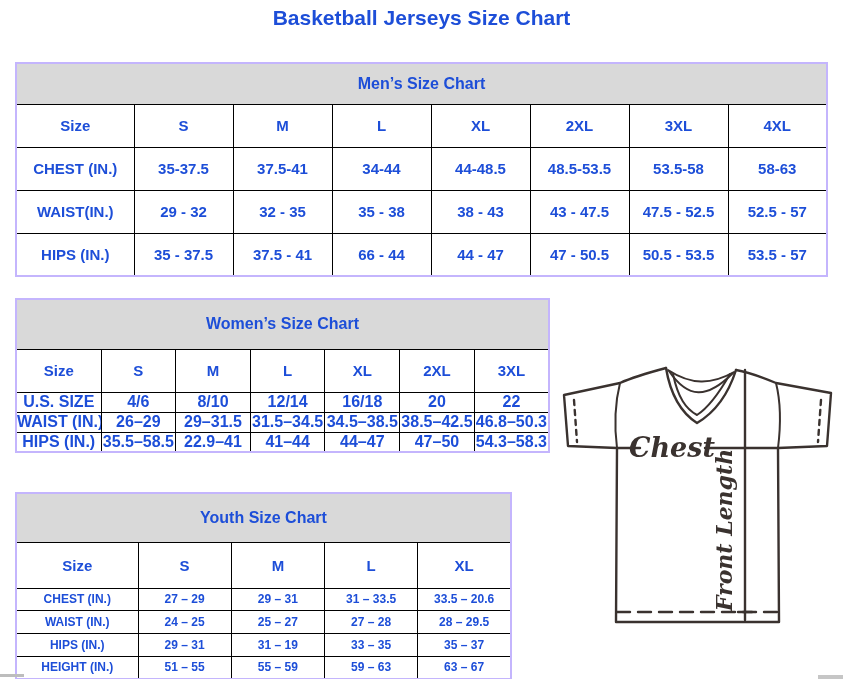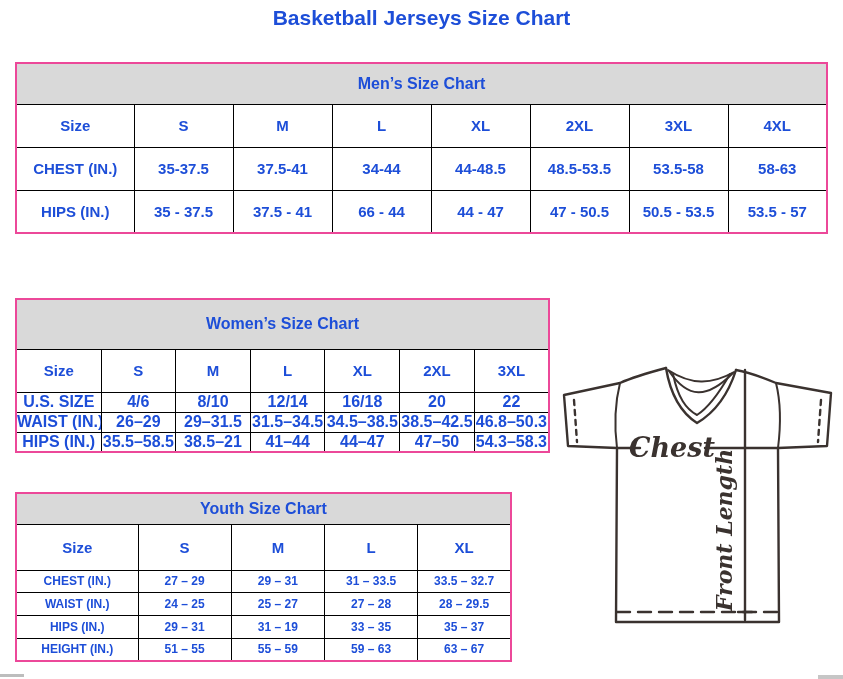--- a/index.html
+++ b/index.html
@@ -1,39 +1,39 @@
 <!DOCTYPE html>
 <html><head>
 <meta charset="utf-8">
 <style>
   html,body{margin:0;padding:0;background:#ffffff;}
   .page{position:relative;width:843px;height:679px;background:#ffffff;overflow:hidden;
         font-family:"Liberation Sans",sans-serif;color:#1d4ed8;}
   .page-title{position:absolute;top:6px;left:0;width:843px;margin:0;text-align:center;
         font-size:21px;font-weight:bold;letter-spacing:0px;}
   table.size-table{position:absolute;border-collapse:collapse;table-layout:fixed;
-        border:2px solid #ec4899;background:#fff;}
+        border:2px solid #c4b5fd;background:#fff;}
   table.size-table th,table.size-table td{border:1px solid #000;text-align:center;
         vertical-align:middle;font-weight:bold;padding:0;overflow:hidden;white-space:nowrap;}
   tr.band-row th.band{background:#d9d9d9;font-size:16px;}
   
   table.men{left:15px;top:62px;width:813px;font-size:15px;}
   .men tr.band-row{height:41px;}
   .men tr.size-row{height:43px;font-size:15px;}
   .men tr.data-row{height:43px;}
   .men col.label-col{width:118px;}
   
   table.women{left:15px;top:298px;width:535px;}
   .women tr.band-row{height:50px;}
   .women tr.size-row{height:43px;font-size:15px;}
   .women tr.data-row{height:20px;font-size:16px;}
   .women col.label-col{width:85px;}
   
   table.youth{left:15px;top:492px;width:497px;}
-  .youth tr.band-row{height:31px;}
+  .youth tr.band-row{height:49px;}
   .youth tr.size-row{height:46px;font-size:15px;}
   .youth tr.data-row{height:22.75px;font-size:12px;}
   .youth col.label-col{width:122px;}
   
   .jersey-svg{position:absolute;left:556px;top:362px;width:286px;height:266px;}
   .jersey-svg text{font-family:"DejaVu Serif","Liberation Serif",serif;
         font-style:italic;font-weight:bold;fill:#3a322f;}
   
   .sb-left{position:absolute;left:0;top:674px;width:24px;height:3px;background:#bdbdbd;}
   .sb-right{position:absolute;left:818px;top:675px;width:25px;height:4px;background:#c6c6c6;}
@@ -74,20 +74,30 @@
           <th>CHEST (IN.)</th>
           <td>35-37.5</td>
           <td>37.5-41</td>
           <td>34-44</td>
           <td>44-48.5</td>
           <td>48.5-53.5</td>
           <td>53.5-58</td>
           <td>58-63</td>
         </tr>
         <tr class="data-row">
+          <th>WAIST(IN.)</th>
+          <td>29 - 32</td>
+          <td>32 - 35</td>
+          <td>35 - 38</td>
+          <td>38 - 43</td>
+          <td>43 - 47.5</td>
+          <td>47.5 - 52.5</td>
+          <td>52.5 - 57</td>
+        </tr>
+        <tr class="data-row">
           <th>HIPS (IN.)</th>
           <td>35 - 37.5</td>
           <td>37.5 - 41</td>
           <td>66 - 44</td>
           <td>44 - 47</td>
           <td>47 - 50.5</td>
           <td>50.5 - 53.5</td>
           <td>53.5 - 57</td>
         </tr>
       </tbody>
@@ -129,21 +139,21 @@
           <td>26–29</td>
           <td>29–31.5</td>
           <td>31.5–34.5</td>
           <td>34.5–38.5</td>
           <td>38.5–42.5</td>
           <td>46.8–50.3</td>
         </tr>
         <tr class="data-row">
           <th>HIPS (IN.)</th>
           <td>35.5–58.5</td>
-          <td>38.5–21</td>
+          <td>22.9–41</td>
           <td>41–44</td>
           <td>44–47</td>
           <td>47–50</td>
           <td>54.3–58.3</td>
         </tr>
       </tbody>
     </table>
   <table class="size-table youth">
       <colgroup>
         <col class="label-col">
@@ -161,21 +171,21 @@
           <th>S</th>
           <th>M</th>
           <th>L</th>
           <th>XL</th>
         </tr>
         <tr class="data-row">
           <th>CHEST (IN.)</th>
           <td>27 – 29</td>
           <td>29 – 31</td>
           <td>31 – 33.5</td>
-          <td>33.5 – 32.7</td>
+          <td>33.5 – 20.6</td>
         </tr>
         <tr class="data-row">
           <th>WAIST (IN.)</th>
           <td>24 – 25</td>
           <td>25 – 27</td>
           <td>27 – 28</td>
           <td>28 – 29.5</td>
         </tr>
         <tr class="data-row">
           <th>HIPS (IN.)</th>

